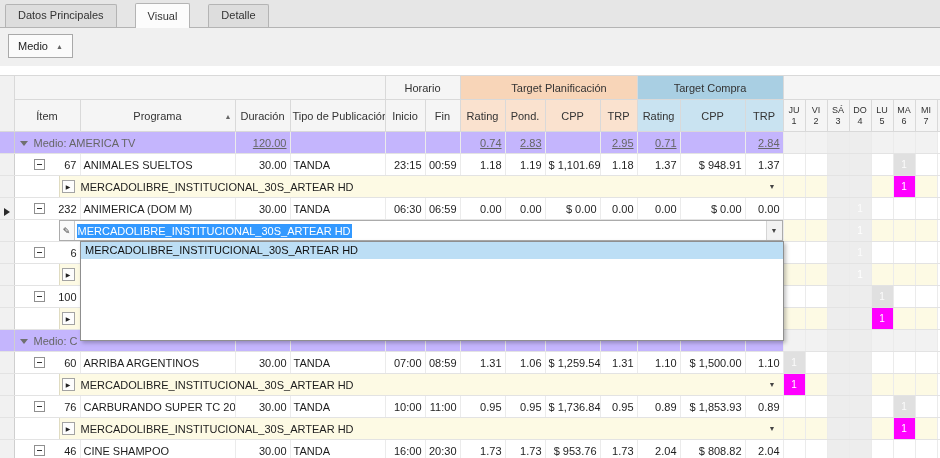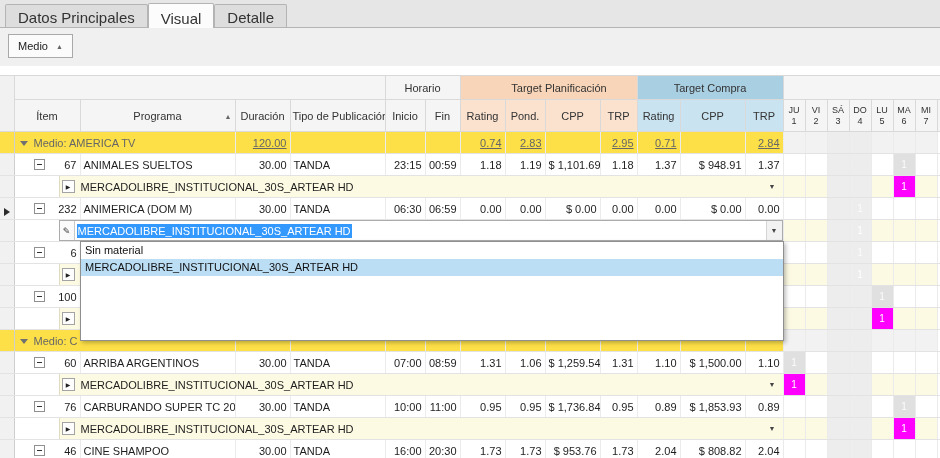--- a/index.html
+++ b/index.html
@@ -6,22 +6,22 @@
     --plan-band:#F8D5B8; --plan-sub:#FAE2CF;
     --compra-band:#A9CFE3; --compra-sub:#C9E3F1;
     --material-bg:#FDFAE4; --buy-mark:#FF00FF; --selection:#3399FF;
   }
   *{box-sizing:border-box;margin:0;padding:0;}
   html,body{width:940px;height:458px;overflow:hidden;background:#FFF;
     font-family:"Liberation Sans",sans-serif;position:relative;}
   
   .tabbar{height:28px;background:#E6E6E6;border-bottom:1px solid #B4B4B4;
     display:flex;align-items:flex-end;padding-left:5px;}
-  .tab{height:23px;padding:4px 12px 0;font-size:15px;color:#333;background:#DDDDDD;
-    border:1px solid #B4B4B4;border-bottom:none;border-radius:2px 2px 0 0;margin-right:0;}
+  .tab{height:23px;padding:4px 12px 0;font-size:11px;color:#333;background:#DDDDDD;
+    border:1px solid #B4B4B4;border-bottom:none;border-radius:2px 2px 0 0;margin-right:18px;}
   .tab.active{background:#FCFCFC;height:25px;margin-bottom:-1px;padding-top:6px;}
   
   .panel{height:38px;background:#F0F0F0;padding:6px 0 0 8px;}
   .chip{display:inline-flex;align-items:center;gap:8px;background:#FBFBFB;
     border:1px solid #A9A9A9;padding:5px 9px;font-size:11px;color:#222;}
   .sort{font-size:7px;color:#666;line-height:1;}
   
   .gridwrap{margin-top:9px;position:relative;}
   table.grid{border-collapse:collapse;table-layout:fixed;width:940px;font-size:11px;color:#1D1D1D;}
   th,td{overflow:hidden;white-space:nowrap;}
@@ -40,21 +40,21 @@
   .colsort{position:absolute;right:3px;top:13px;}
   tbody td{height:22px;border-right:1px solid #EBEBEB;border-bottom:1px solid #E3E3E3;
     padding:0 3px;vertical-align:middle;}
   td.gut{border-right:1px solid #CFCFCF;padding:0;}
   .num{text-align:right;}
   .left{text-align:left;}
   .ctr{text-align:right;}
   .cur{width:0;height:0;border-left:6px solid #2B2B2B;border-top:4px solid transparent;
     border-bottom:4px solid transparent;margin:7px 0 0 4px;}
   
-  .group td{background:#fde047;color:#666;}
+  .group td{background:#c4b5fd;color:#666;}
   .glabel{color:#444;padding-left:5px;}
   .garrow{display:inline-block;width:0;height:0;border-top:5px solid #707070;
     border-left:4px solid transparent;border-right:4px solid transparent;margin:0 6px 1px 0;vertical-align:middle;}
   .gsum{color:#777;text-decoration:underline;}
   
   td.itemcell{position:relative;padding-right:3px;}
   .minusbox{position:absolute;left:19px;top:5px;width:11px;height:11px;
     border:1px solid #909090;background:#FFF;}
   .minusbox::before{content:"";position:absolute;left:2px;top:4px;width:5px;height:1px;background:#333;}
   
@@ -513,15 +513,14 @@
           <td class="day"></td>
           <td class="day"></td>
           <td class="day"></td>
           <td class="filler"></td>
         </tr>
       </tbody>
 </table>
 </div>
 
 <div class="popup">
-  <div class="pitem">Sin material</div>
   <div class="pitem selected">MERCADOLIBRE_INSTITUCIONAL_30S_ARTEAR HD</div>
 </div>
 
 </body></html>

